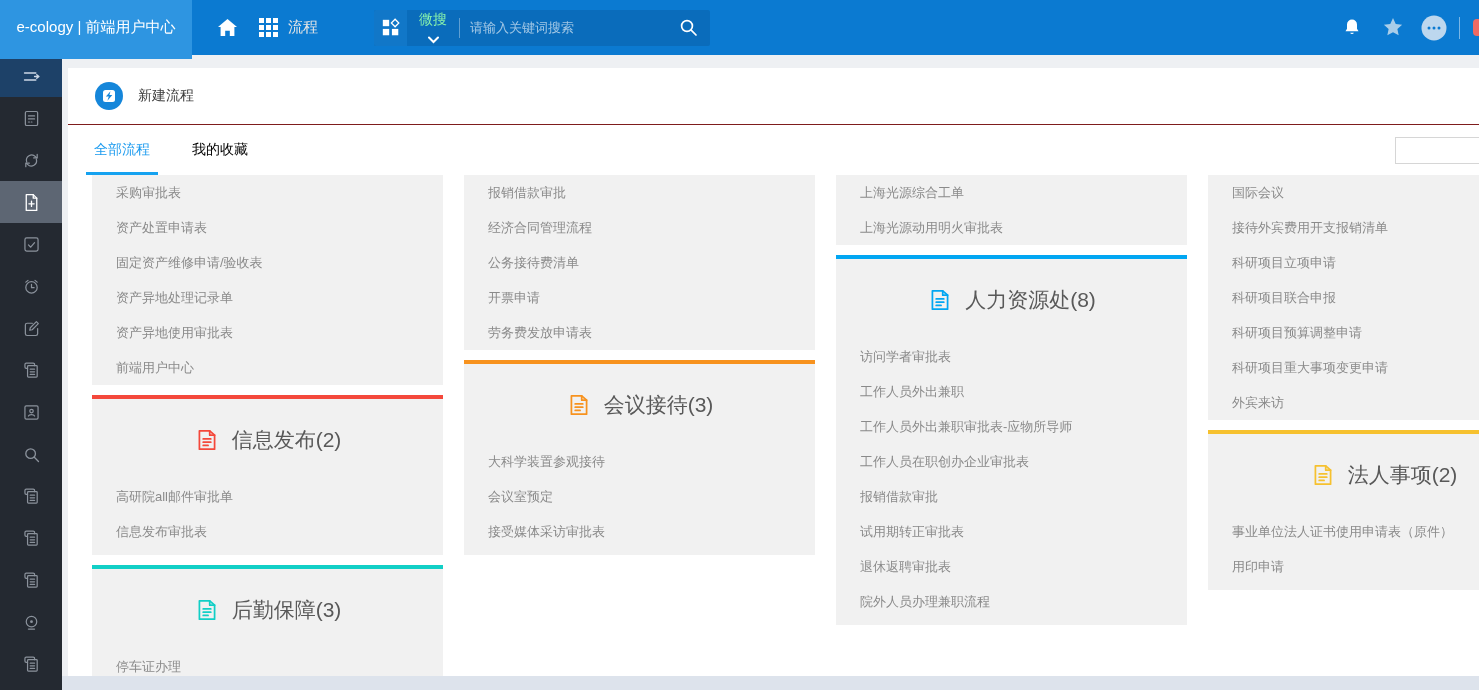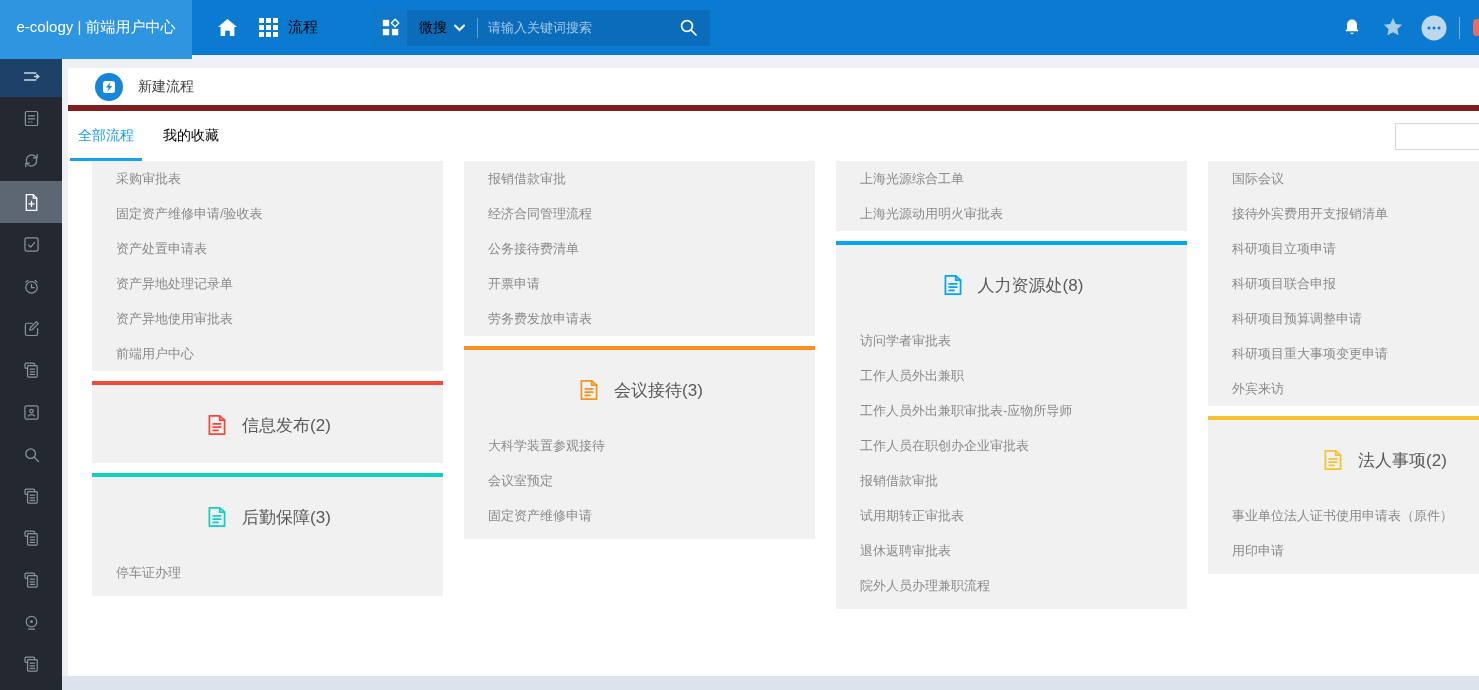--- a/index.html
+++ b/index.html
@@ -4,58 +4,58 @@
 <style>
   * { margin:0; padding:0; box-sizing:border-box; }
   html,body { width:1479px; height:690px; overflow:hidden; }
   body { position:relative; background:#eef0f3; font-family:"Liberation Sans", sans-serif; }
 
   
   .topbar { position:absolute; top:0; left:0; right:0; height:55px; background:#0b7ad1; display:flex; align-items:center; z-index:5; }
   .logo-block { width:192px; height:63px; background:#2e95e1; display:flex; align-items:center; justify-content:center; color:#fff; font-size:15px; cursor:pointer; white-space:nowrap; }
   .top-icon-btn { display:flex; align-items:center; justify-content:center; cursor:pointer; }
   .home-btn { margin-left:26px; }
-  .proc-btn { margin-left:22px; display:flex; align-items:center; gap:10px; color:#000000; font-size:15px; cursor:pointer; }
+  .proc-btn { margin-left:22px; display:flex; align-items:center; gap:10px; color:#e5e5e5; font-size:15px; cursor:pointer; }
   .top-search { margin-left:56px; width:336px; height:36px; background:#0a6cbb; display:flex; align-items:center; border-radius:2px; overflow:hidden; }
   .apps-block { width:33px; height:36px; background:#1177c8; display:flex; align-items:center; justify-content:center; cursor:pointer; }
-  .engine-select { margin-left:12px; display:flex; align-items:center; gap:7px; color:#000000; font-size:14px; cursor:pointer; white-space:nowrap; }
+  .engine-select { margin-left:12px; display:flex; align-items:center; gap:7px; color:#86efac; font-size:14px; cursor:pointer; white-space:nowrap;flex-direction:column; }
   .vsep { width:1px; height:20px; background:rgba(255,255,255,.35); margin:0 4px 0 12px; }
   .kw-input { flex:1; min-width:0; background:transparent; border:none; outline:none; color:#fff; font-size:13px; padding:0 6px; font-family:"Liberation Sans",sans-serif; }
   .kw-input::placeholder { color:rgba(255,255,255,.62); }
   .mag-btn { margin-right:13px; }
   .top-right { margin-left:auto; display:flex; align-items:center; }
   .bell-btn { margin-right:20px; }
   .star-btn { margin-right:17px; }
   .msg-btn { margin-right:12px; }
   .top-divider { width:1px; height:22px; background:rgba(255,255,255,.45); margin-right:13px; }
   .edge-sliver { width:6px; height:17px; background:#ef6a63; border-radius:4px 0 0 4px; }
 
   
   .sidebar { position:absolute; top:55px; left:0; bottom:0; width:62px; background:#242931; z-index:4; }
   .side-item { height:42px; display:flex; align-items:center; justify-content:center; color:#8b929c; cursor:pointer; }
   .side-item.first { background:#1d4168; color:#cdd8e6; }
   .side-item.active { background:#5d6673; color:#ffffff; }
 
   
   .panel { position:absolute; left:68px; top:68px; right:0; bottom:14px; background:#fff; overflow:hidden; }
-  .panel-head { height:43px; border-bottom:6px solid #7f1d1d; display:flex; align-items:center; padding-left:27px; gap:15px; }
+  .panel-head { height:57px; border-bottom:1px solid #7f1d1d; display:flex; align-items:center; padding-left:27px; gap:15px; }
   .panel-title { font-size:14px; color:#3c3c3c; }
-  .tabs-row { height:50px; display:flex; align-items:center; padding-left:8px; gap:25px; position:relative; }
+  .tabs-row { height:50px; display:flex; align-items:center; padding-left:24px; gap:38px; position:relative; }
   .tab { font-size:14px; color:#000000; cursor:pointer; position:relative; padding:16px 2px; }
   .tab.active { color:#1c9bef; }
   .tab.active::after { content:""; position:absolute; left:-6px; right:-6px; bottom:0; height:3px; background:#15a2f0; }
   .filter-box { position:absolute; right:-20px; top:12px; width:104px; height:27px; border:1px solid #d6d6d6; background:#fff; outline:none; padding:0 6px; font-family:"Liberation Sans",sans-serif; }
 
   
   .board { display:flex; gap:21px; padding-left:24px; align-items:flex-start; }
   .col { width:351px; flex:none; }
   .card { background:#f1f1f1; }
   .card + .card { margin-top:10px; }
   .card.titled { border-top:4px solid var(--accent,#ccc); }
-  .card-head { padding:27px 0 25px; display:flex; align-items:center; justify-content:center; gap:12px; font-size:17px; color:#595959; }
+  .card-head { padding:27px 0 25px; display:flex; align-items:center; justify-content:center; gap:12px; font-size:21px; color:#595959; }
   .doc-icon { color:var(--accent,#999); display:flex; }
   .card.titled .card-items { padding-bottom:6px; }
   .item { height:35px; line-height:35px; padding-left:24px; font-size:13px; color:#8a8a8a; cursor:pointer; white-space:nowrap; overflow:hidden; }
 
   .bottom-strip { position:absolute; left:62px; right:0; bottom:0; height:14px; background:#dde3ec; z-index:3; }
 
   svg { display:block; }
 </style>
 </head>
 <body>
@@ -303,39 +303,43 @@
     <span class="tab">我的收藏</span>
     <input class="filter-box" type="text" value="" style="">
   </div>
 
   <div class="board">
 
     <div class="col">
       <section class="card plain">
         <div class="card-items">
           <div class="item">采购审批表</div>
+          <div class="item">资产处置申请表</div>
           <div class="item">固定资产维修申请/验收表</div>
-          <div class="item">资产处置申请表</div>
           <div class="item">资产异地处理记录单</div>
           <div class="item">资产异地使用审批表</div>
           <div class="item">前端用户中心</div>
         </div>
       </section>
 
       <section class="card titled" style="--accent: #f4483b;">
         <div class="card-head">
           <span class="doc-icon">
             <svg width="26" height="26" viewBox="0 0 24 24" fill="none" stroke="currentColor" stroke-width="1.6" stroke-linecap="round" stroke-linejoin="round">
                 <path d="M5 3.5h9.5L19 7.5v13H5z"></path>
                 <path d="M14.5 3.5v4H19"></path>
                 <path d="M8.5 11h7M8.5 14h7M8.5 17h4.5"></path>
               </svg>
           </span>
           <span class="card-title">信息发布(2)</span>
         </div>
+        <div class="card-items">
+          <div class="item">高研院all邮件审批单</div>
+          <div class="item">信息发布审批表</div>
+        </div>
       </section>
 
       <section class="card titled" style="--accent: #12cfc6;">
         <div class="card-head">
           <span class="doc-icon">
             <svg width="26" height="26" viewBox="0 0 24 24" fill="none" stroke="currentColor" stroke-width="1.6" stroke-linecap="round" stroke-linejoin="round">
                 <path d="M5 3.5h9.5L19 7.5v13H5z"></path>
                 <path d="M14.5 3.5v4H19"></path>
                 <path d="M8.5 11h7M8.5 14h7M8.5 17h4.5"></path>
               </svg>
@@ -366,21 +370,21 @@
                 <path d="M5 3.5h9.5L19 7.5v13H5z"></path>
                 <path d="M14.5 3.5v4H19"></path>
                 <path d="M8.5 11h7M8.5 14h7M8.5 17h4.5"></path>
               </svg>
           </span>
           <span class="card-title">会议接待(3)</span>
         </div>
         <div class="card-items">
           <div class="item">大科学装置参观接待</div>
           <div class="item">会议室预定</div>
-          <div class="item">固定资产维修申请</div>
+          <div class="item">接受媒体采访审批表</div>
         </div>
       </section>
     </div>
 
     <div class="col">
       <section class="card plain">
         <div class="card-items">
           <div class="item">上海光源综合工单</div>
           <div class="item">上海光源动用明火审批表</div>
         </div>

